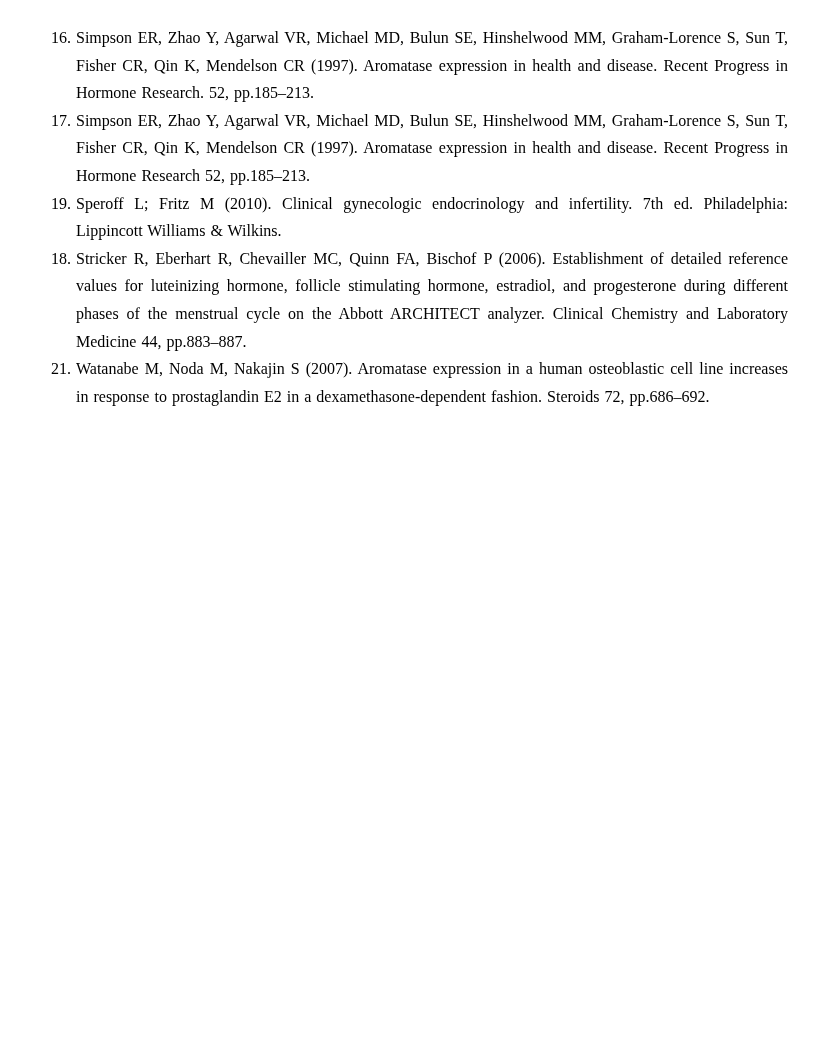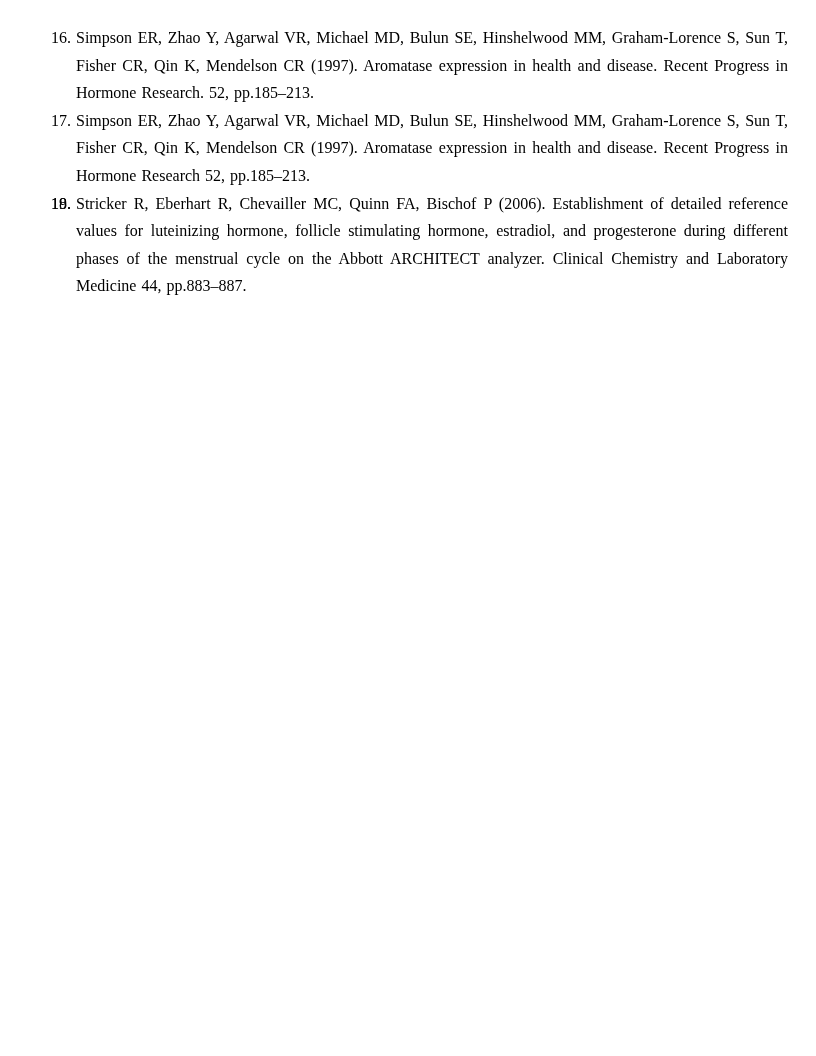--- a/index.html
+++ b/index.html
@@ -51,23 +51,28 @@
       <span class="ref-text">Simpson ER, Zhao Y, Agarwal VR, Michael MD, Bulun SE, Hinshelwood MM, Graham-Lorence S, Sun T, Fisher CR, Qin K, Mendelson CR (1997). Aromatase expression in health and disease. Recent Progress in Hormone Research. 52, pp.185–213.</span>
     </div>
 
     <div class="ref-item">
       <span class="ref-num">17.</span>
       <span class="ref-text">Simpson ER, Zhao Y, Agarwal VR, Michael MD, Bulun SE, Hinshelwood MM, Graham-Lorence S, Sun T, Fisher CR, Qin K, Mendelson CR (1997). Aromatase expression in health and disease. Recent Progress in Hormone Research 52, pp.185–213.</span>
     </div>
 
     <div class="ref-item">
       <span class="ref-num">19.</span>
+      <span class="ref-text">Speroff L; Fritz M (2010). Clinical gynecologic endocrinology and infertility. 7th ed. Philadelphia: Lippincott Williams &amp; Wilkins.</span>
     </div>
 
     <div class="ref-item">
       <span class="ref-num">18.</span>
       <span class="ref-text">Stricker R, Eberhart R, Chevailler MC, Quinn FA, Bischof P (2006). Establishment of detailed reference values for luteinizing hormone, follicle stimulating hormone, estradiol, and progesterone during different phases of the menstrual cycle on the Abbott ARCHITECT analyzer. Clinical Chemistry and Laboratory Medicine 44, pp.883–887.</span>
     </div>
 
 
+    <div class="ref-item">
+      <span class="ref-num">21.</span>
+      <span class="ref-text">Watanabe M, Noda M, Nakajin S (2007). Aromatase expression in a human osteoblastic cell line increases in response to prostaglandin E2 in a dexamethasone-dependent fashion. Steroids 72, pp.686–692.</span>
+    </div>
 
   </div>
 </div>
 
 </body></html>

